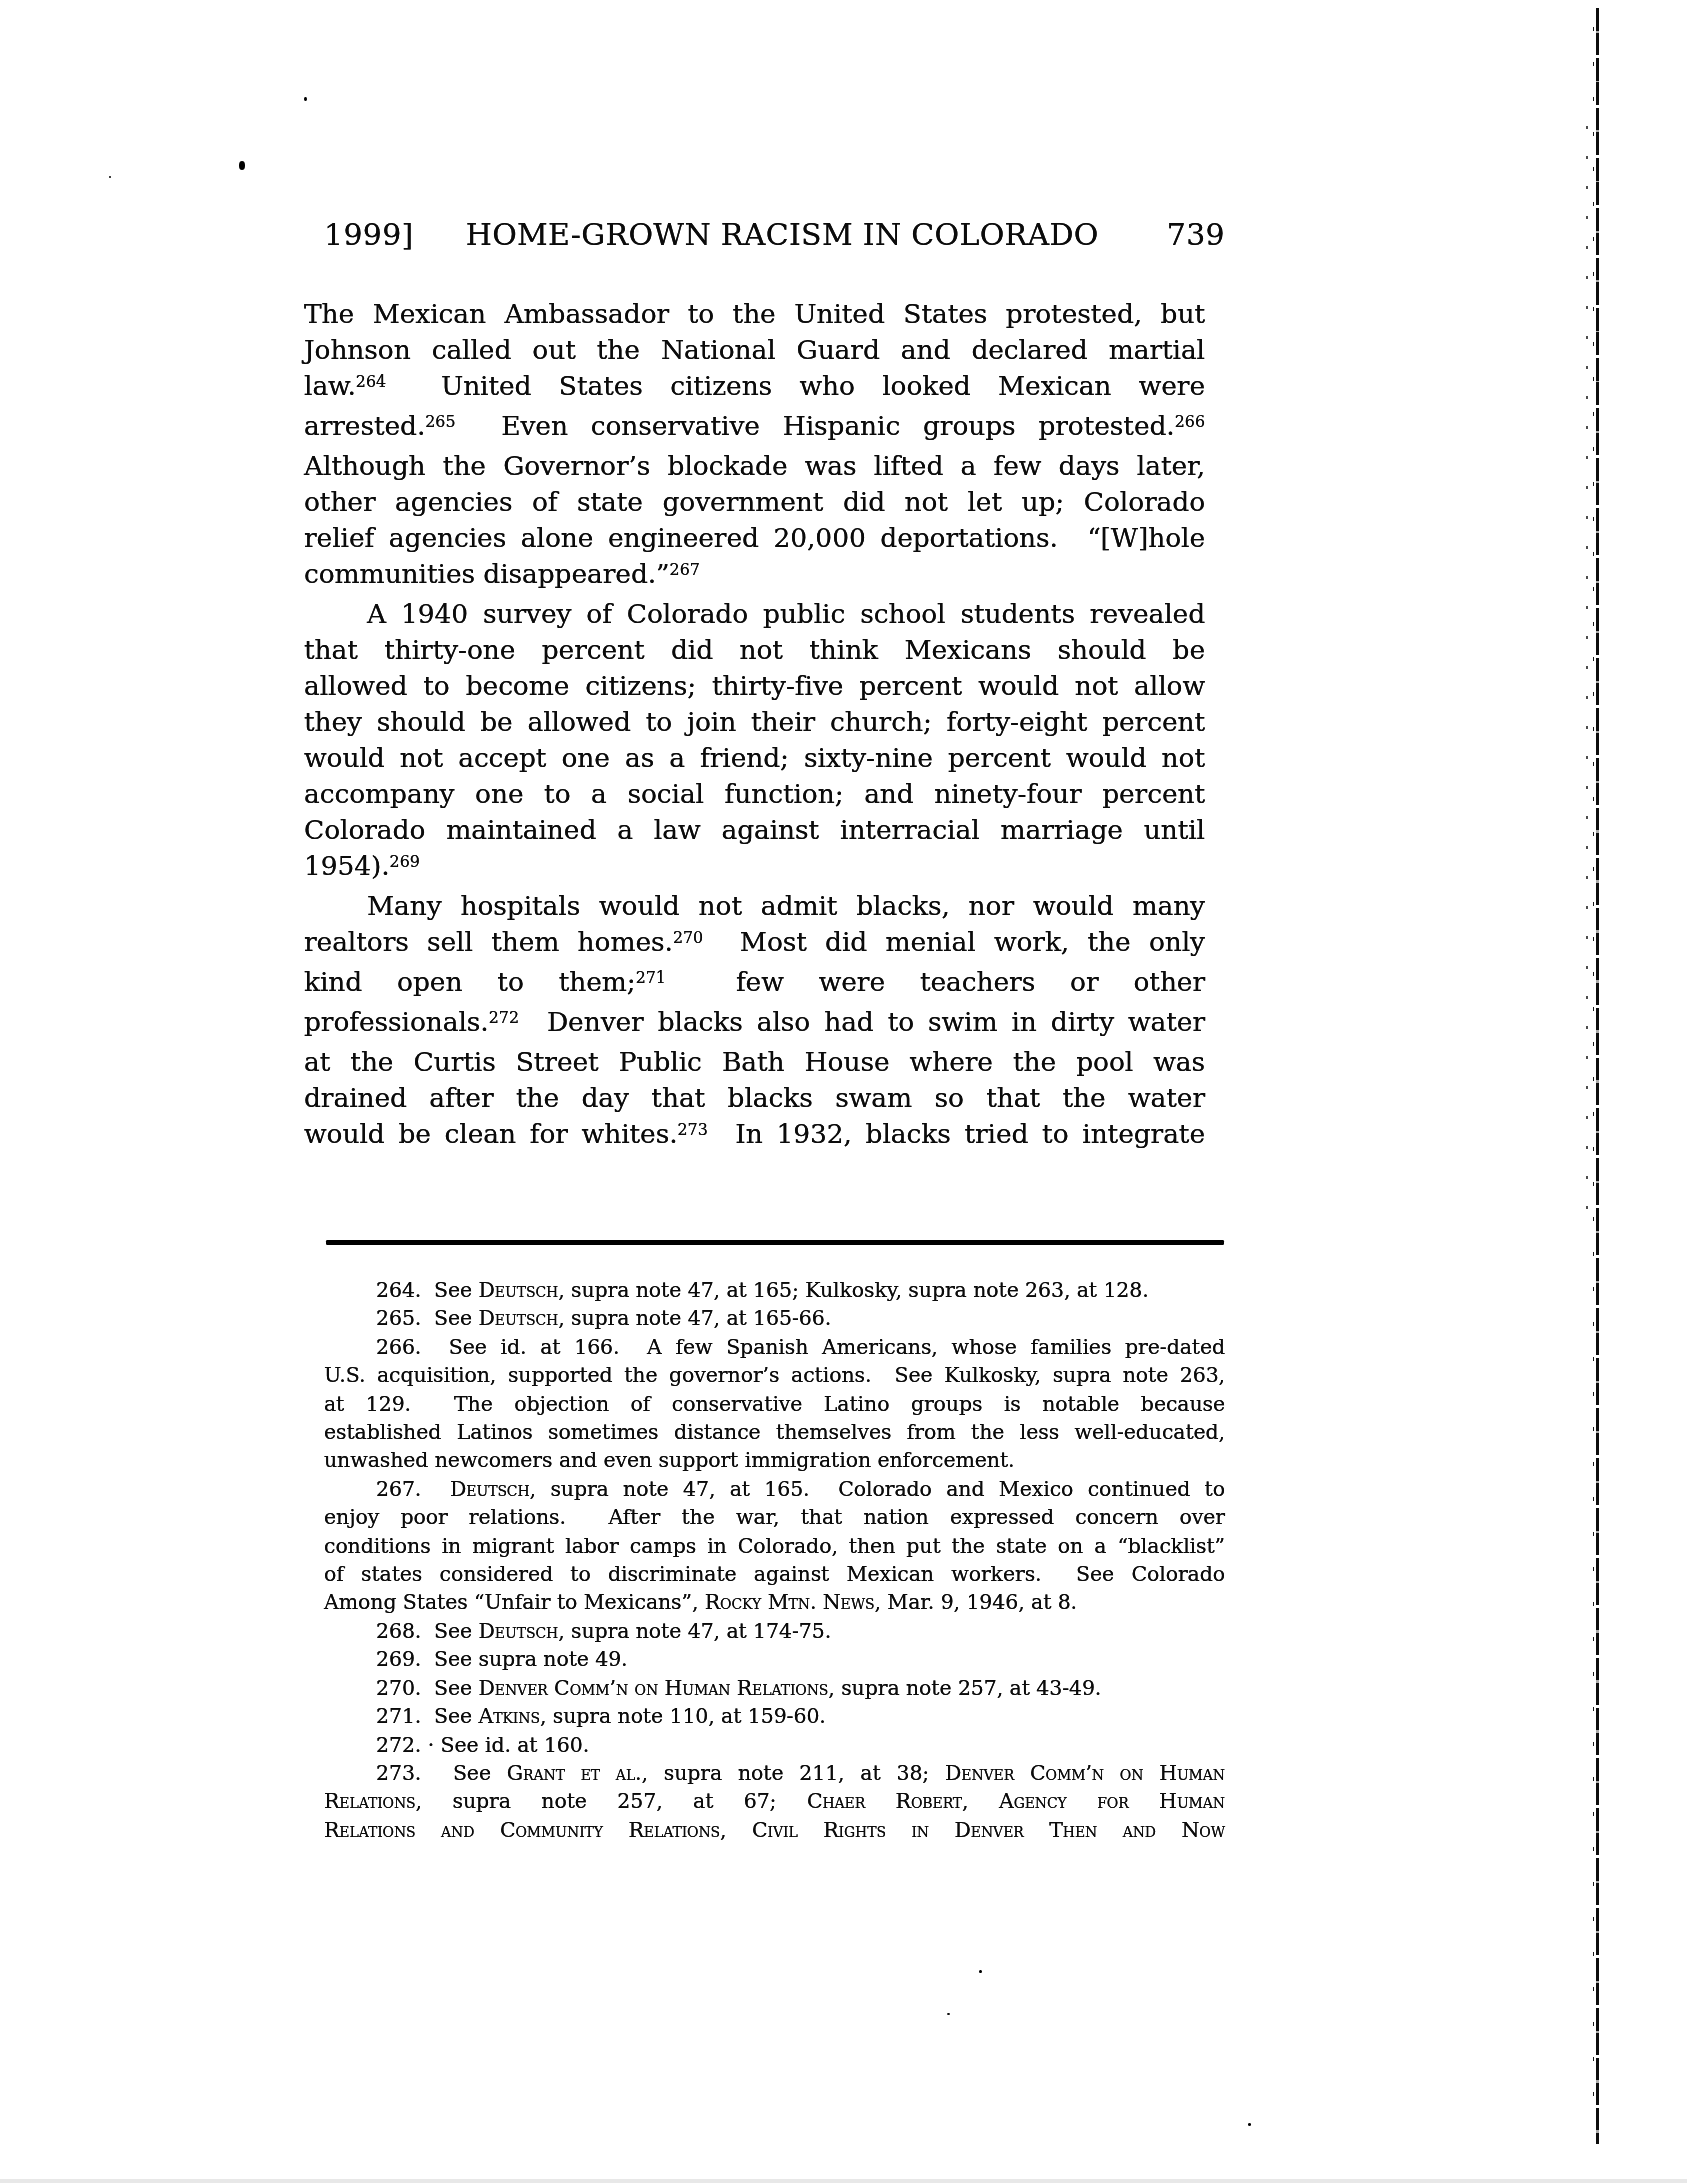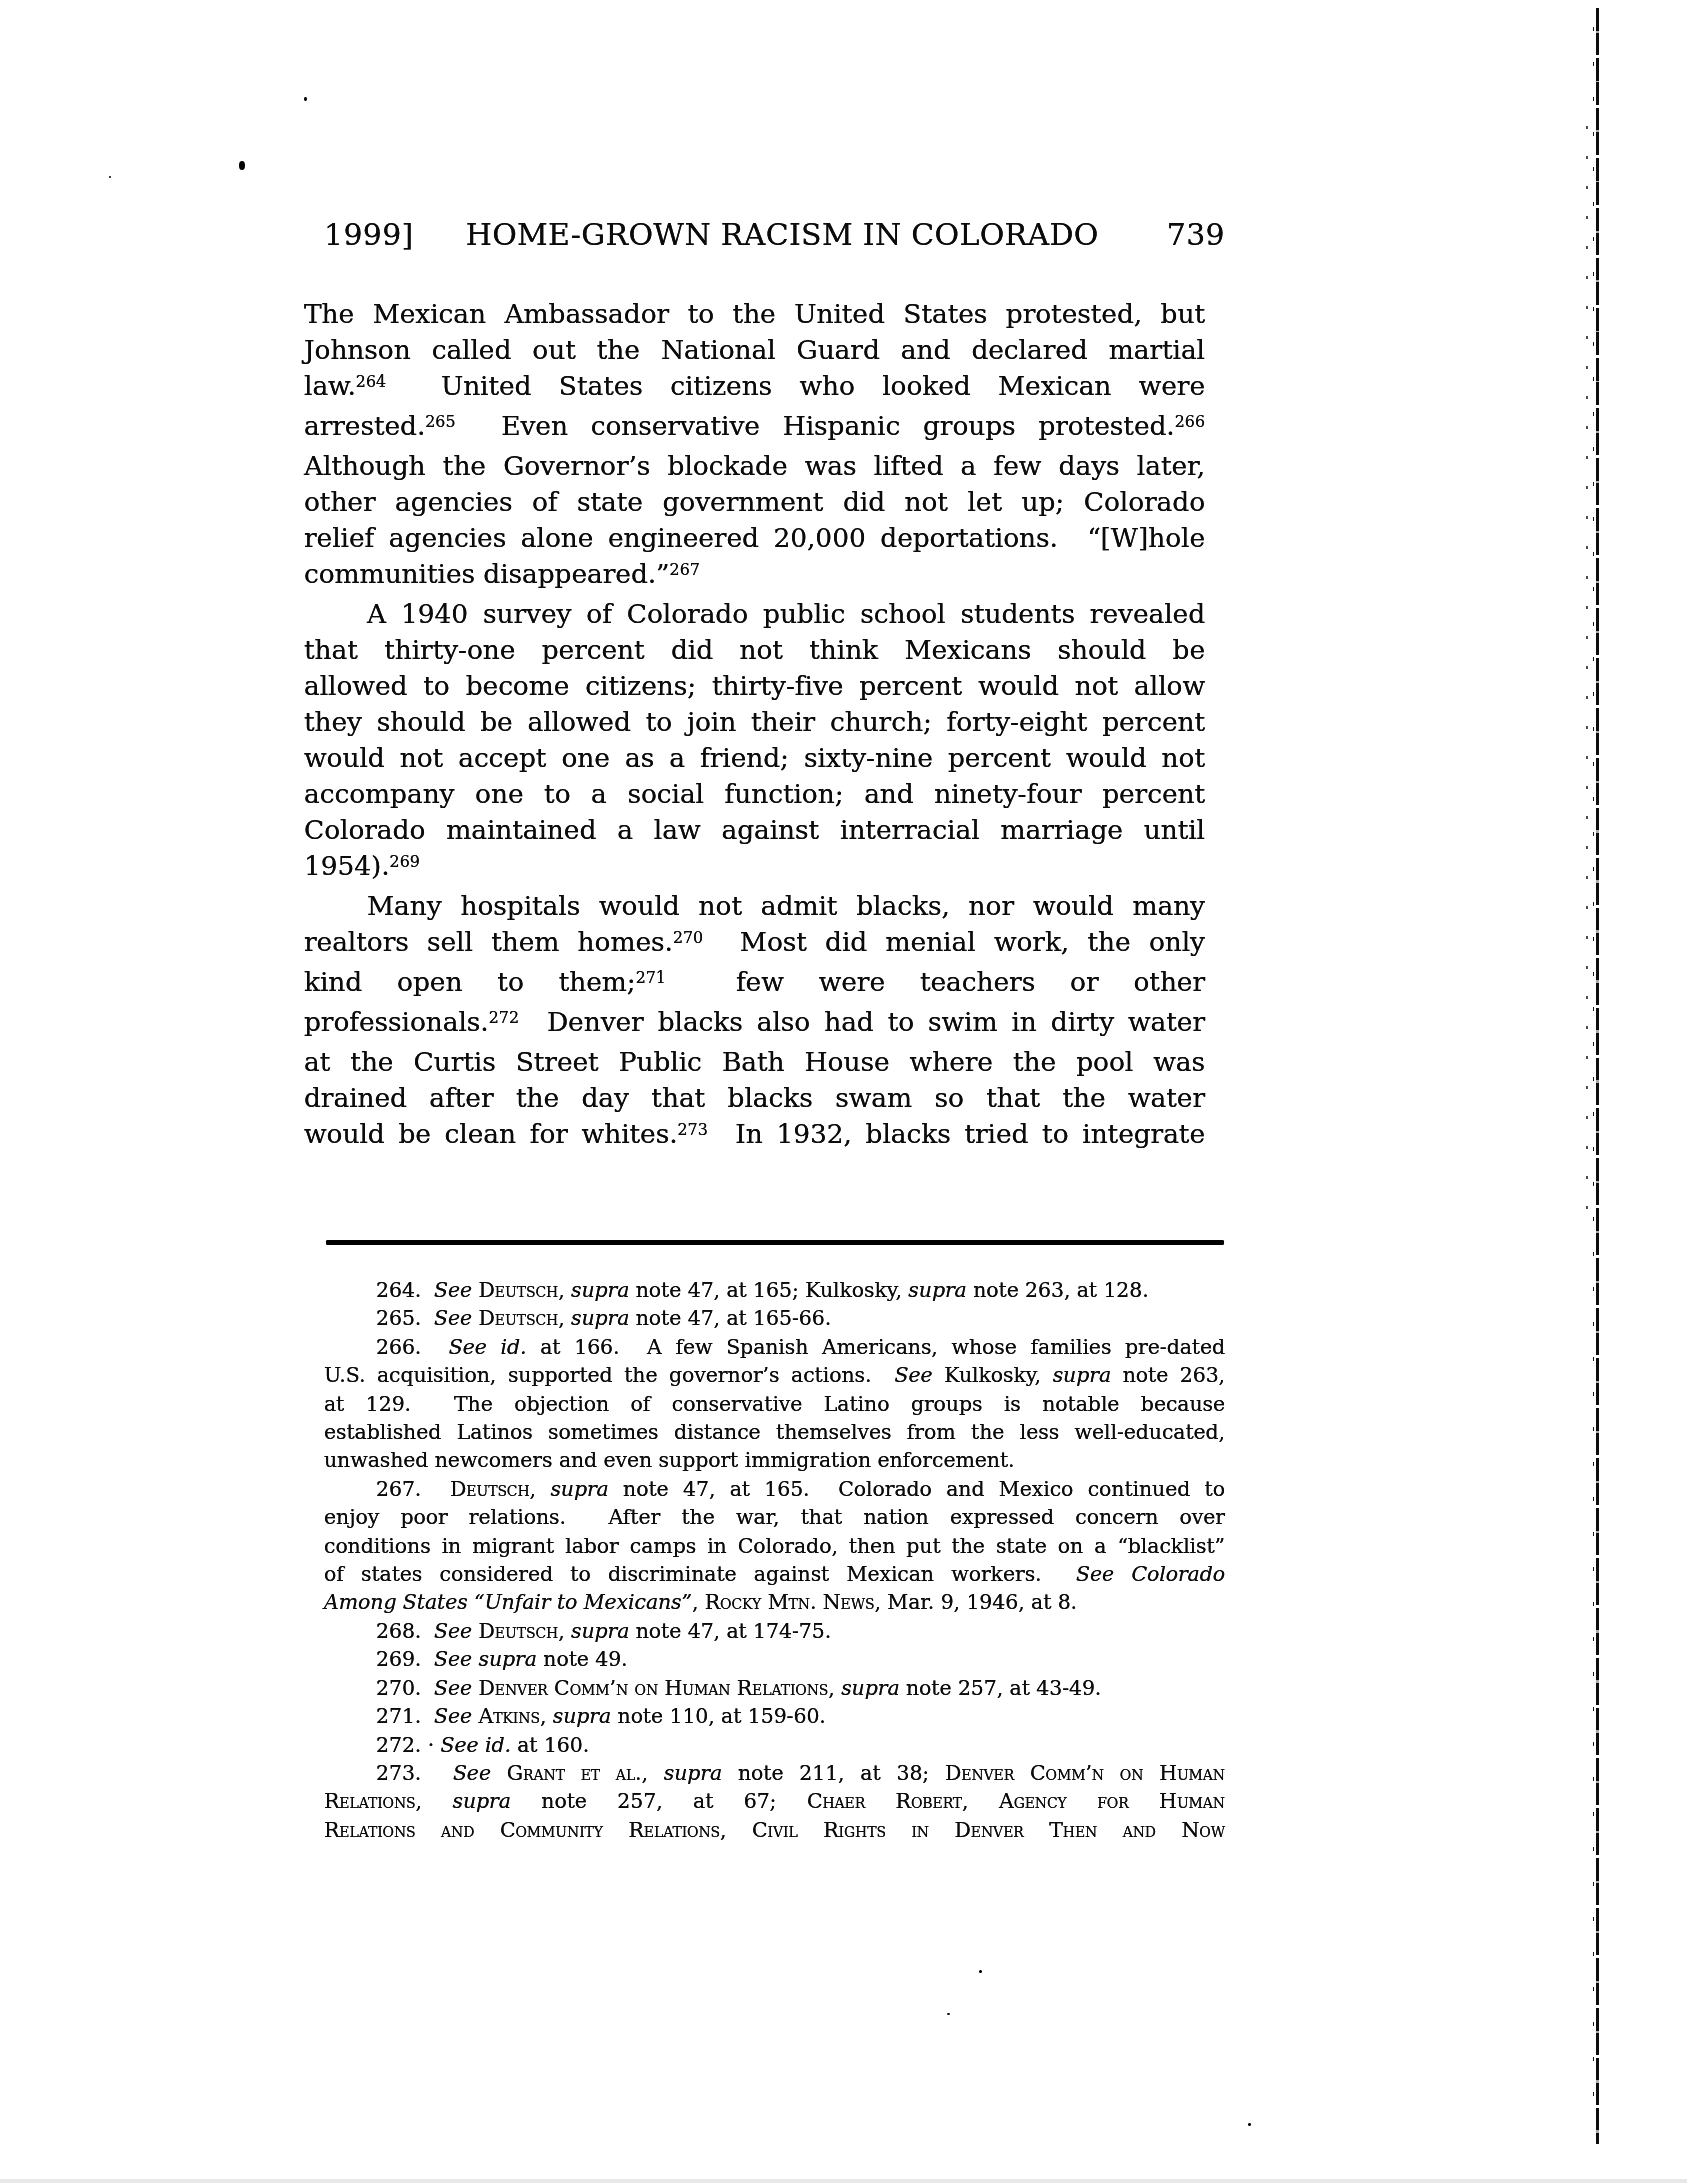--- a/index.html
+++ b/index.html
@@ -28,21 +28,21 @@
   }
   
   .footnotes{
     position:absolute;left:324px;top:1276px;width:901px;
     font-size:20.5px;line-height:28.4px;letter-spacing:-0.1px;
   }
   .tl{text-align:justify;text-align-last:justify;}
   .tl.last{text-align-last:left;}
   .body-text .tl.ind{padding-left:63px;}
   .footnotes .tl.ind{padding-left:52px;}
-  .s-i{font-style:italic;}
+  .s-i{}
   .s-sc{font-variant-caps:small-caps;}
   .s-sup{font-size:0.6em;position:relative;top:-0.48em;letter-spacing:0;}
   
   .fn-rule{
     position:absolute;left:326px;top:1240px;width:898px;height:4.6px;
     background:linear-gradient(to right,#000 0 97%,#000 100%);
     border-radius:1.3px;
   }
   
   .binding-line{

